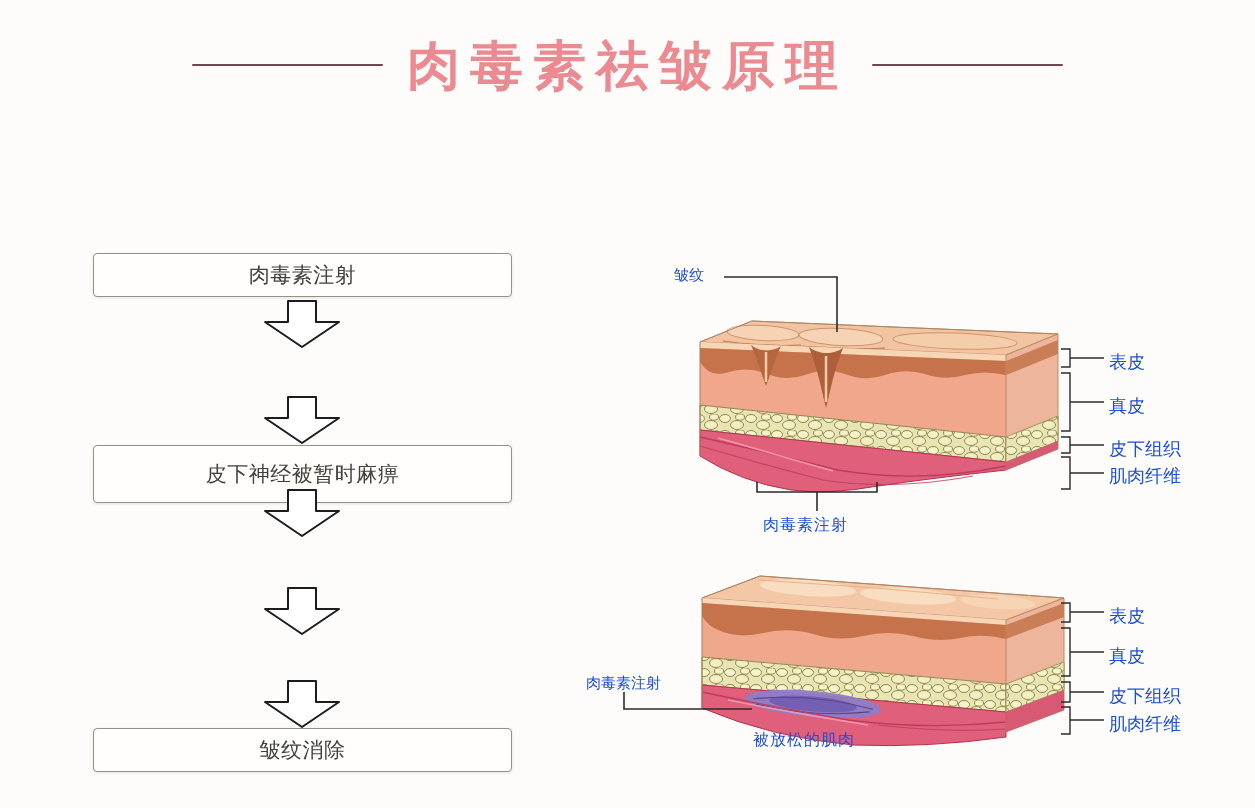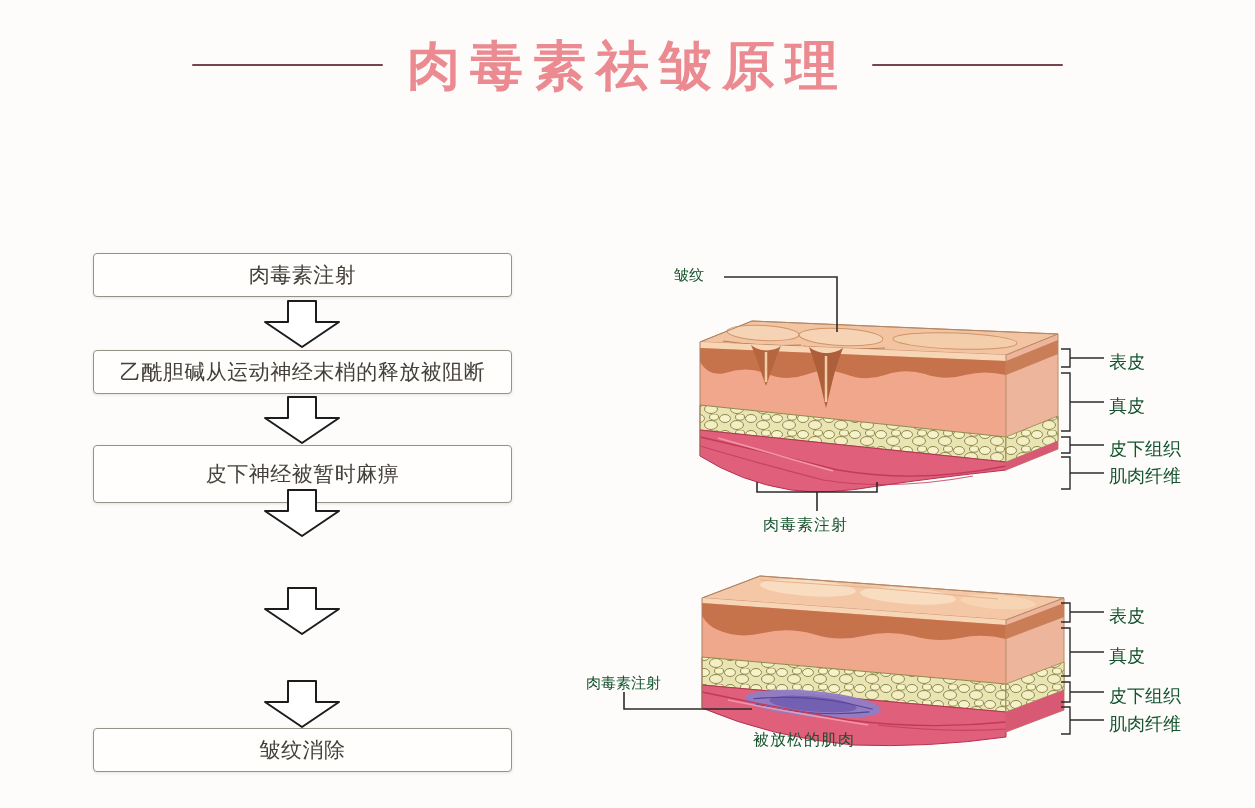--- a/index.html
+++ b/index.html
@@ -23,21 +23,21 @@
   
   .flow-box{
     position:absolute;left:93px;width:419px;height:44px;
     background:#fffefd;border:1.5px solid #96928a;border-radius:4px;
     box-shadow:0 1px 3px rgba(120,110,95,.18);
     display:flex;align-items:center;justify-content:center;
     font-size:21px;color:#44403a;letter-spacing:.5px;box-sizing:border-box;
   }
   .flow-arrow{position:absolute;left:264px;width:76px;height:48px;}
   
-  .anno{position:absolute;color:#14532d;white-space:nowrap;}
+  .anno{position:absolute;color:#1d4ed8;white-space:nowrap;}
   .lbl-14{font-size:18px;}
   .lbl-15{font-size:15px;}
   .lbl-16{font-size:16px;letter-spacing:1px;}
   .skin-svg{position:absolute;}
   .overlay{position:absolute;left:0;top:0;pointer-events:none;}
   
   .watermark{
     position:absolute;right:5px;bottom:6px;
     font-size:38px;font-weight:800;color:#101010;letter-spacing:1px;
     font-family:"Liberation Sans","DejaVu Sans",sans-serif;
@@ -48,21 +48,20 @@
 
 <div class="canvas">
 
   <div class="title-bar">
     <span class="title-rule"></span>
     <h1 class="page-title">肉毒素祛皱原理</h1>
     <span class="title-rule"></span>
   </div>
 
   <div class="flow-box" style="top:253px">肉毒素注射</div>
-  <div class="flow-box" style="top:350px">乙酰胆碱从运动神经末梢的释放被阻断</div>
   <div class="flow-box" style="top:445px;height:58px">皮下神经被暂时麻痹</div>
   <div class="flow-box" style="top:728px">皱纹消除</div>
 
   <svg class="flow-arrow" style="top:300px" viewBox="0 0 76 48">
     <path d="M24 1 H52 V22 H75 L38 47 L1 22 H24 Z" fill="#ffffff" stroke="#1c1c1c" stroke-width="2" stroke-linejoin="round"></path>
   </svg>
   <svg class="flow-arrow" style="top:396px" viewBox="0 0 76 48">
     <path d="M24 1 H52 V22 H75 L38 47 L1 22 H24 Z" fill="#ffffff" stroke="#1c1c1c" stroke-width="2" stroke-linejoin="round"></path>
   </svg>
   <svg class="flow-arrow" style="top:489px" viewBox="0 0 76 48">

